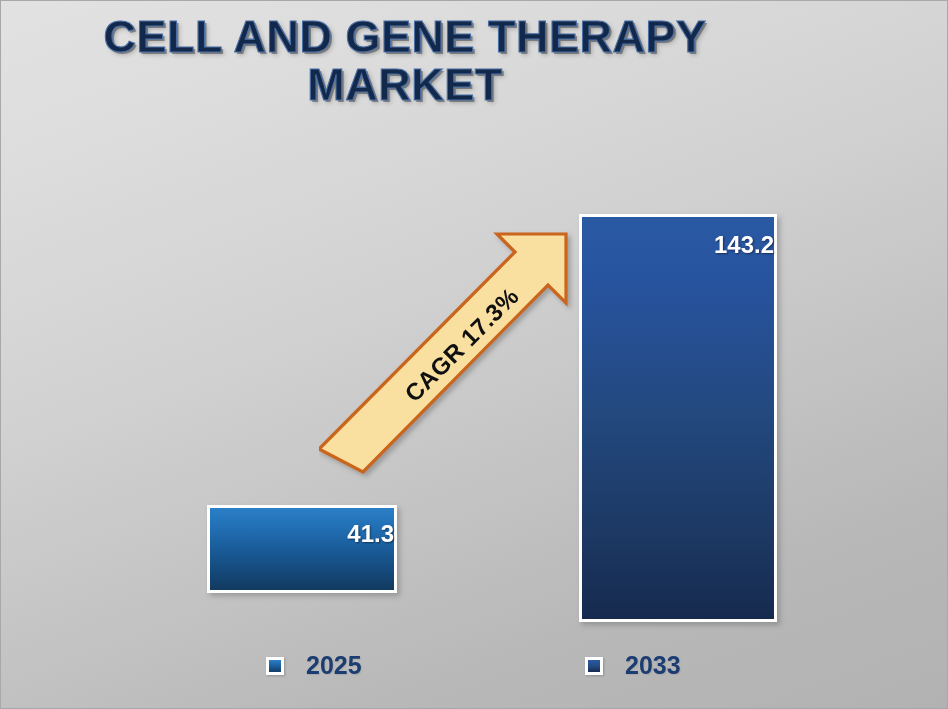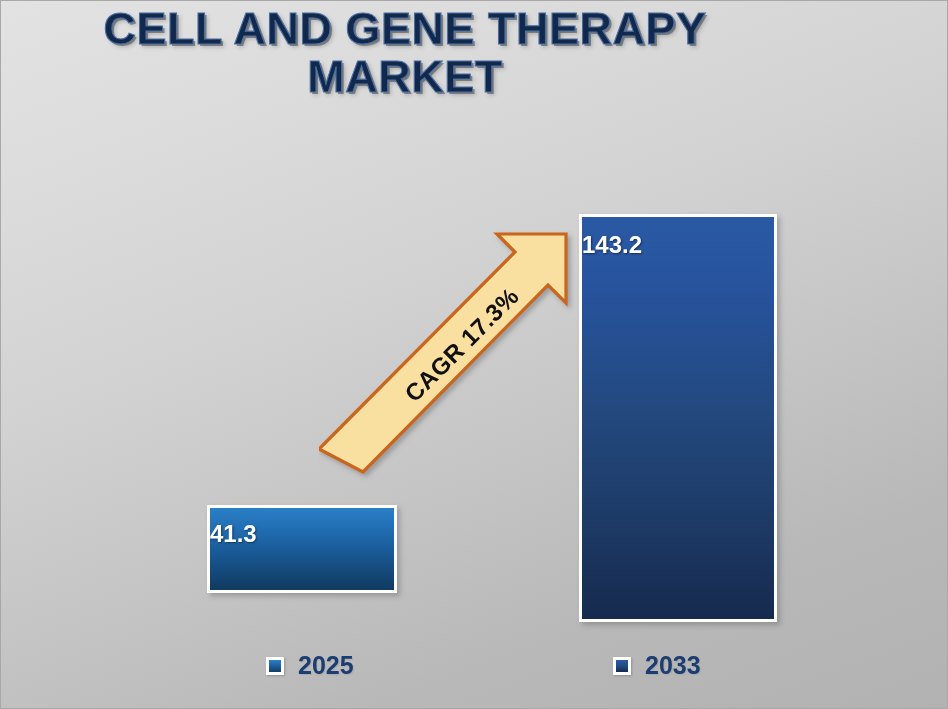--- a/index.html
+++ b/index.html
@@ -20,21 +20,21 @@
     box-sizing: border-box;
     background:
       linear-gradient(160deg, #e2e2e2 0%, #dcdcdc 18%, #d2d2d2 40%, #c4c4c4 62%, #b8b8b8 80%, #b2b2b2 100%);
     border: 1px solid #a8a8a8;
     overflow: hidden;
   }
 
   
   .title-block {
     position: absolute;
-    top: 4px;
+    top: 12px;
     left: 0;
     width: 808px;
     text-align: center;
   }
   .chart-title {
     font-size: 45px;
     font-weight: bold;
     line-height: 1.07;
     letter-spacing: 0.5px;
     color: #13294b;
@@ -73,21 +73,21 @@
     left: 578px;
     top: 213px;
     width: 198px;
     height: 408px;
     background: linear-gradient(to bottom, #2a59a4 0%, #27539d 18%, #23497f 48%, #1d3a66 76%, #162a4e 100%);
   }
   .bar-value {
     position: absolute;
     left: 0;
     width: 100%;
-    text-align: left;
+    text-align: right;
     color: #ffffff;
     font-weight: bold;
     font-size: 24px;
     text-shadow: 1px 1px 2px rgba(0,0,0,0.45);
   }
   .bar-2025 .bar-value { top: 12px; }
   .bar-2033 .bar-value { top: 14px; }
 
   
   #cagr-arrow {
@@ -118,24 +118,24 @@
     position: absolute;
     top: 650px;
     left: 0;
     width: 948px;
     height: 34px;
   }
   .legend-item {
     position: absolute;
     display: flex;
     align-items: center;
-    gap: 14px;
+    gap: 22px;
   }
   .legend-item-2025 { left: 265px; }
-  .legend-item-2033 { left: 612px; }
+  .legend-item-2033 { left: 584px; }
   .legend-swatch {
     width: 18px;
     height: 18px;
     border: 3px solid #ffffff;
     box-sizing: border-box;
     box-shadow: 1px 1px 2px rgba(90,90,90,0.4);
   }
   .swatch-2025 { background: linear-gradient(to bottom, #2a7fc6 0%, #1a5c99 55%, #123c63 100%); }
   .swatch-2033 { background: linear-gradient(to bottom, #2a59a4 0%, #23497f 55%, #162a4e 100%); }
   .legend-label {

